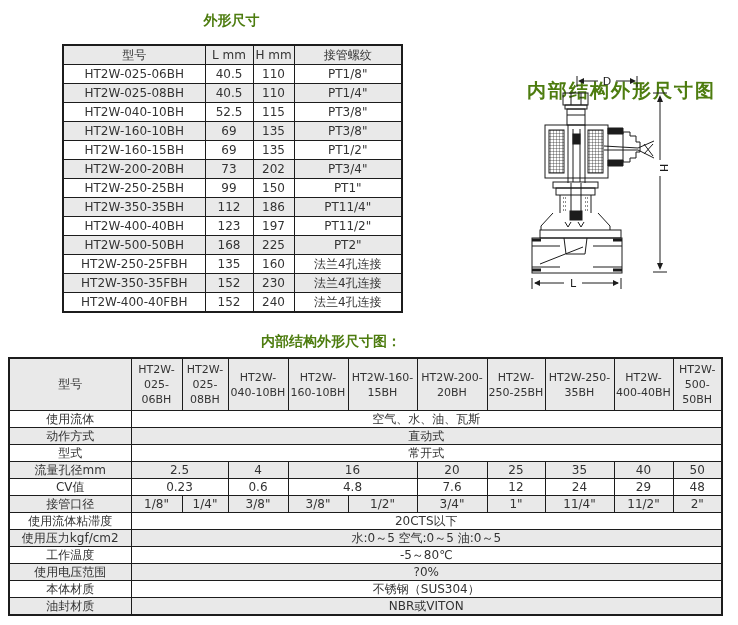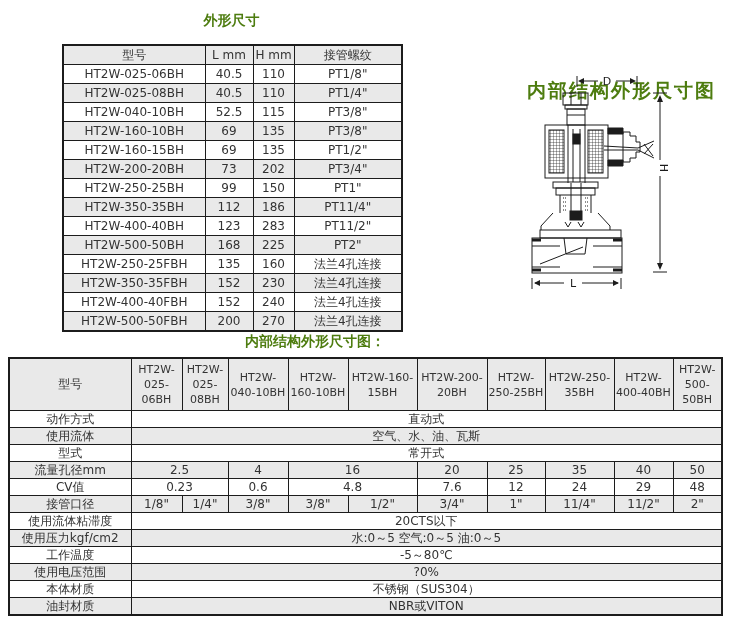--- a/index.html
+++ b/index.html
@@ -4,21 +4,21 @@
 <style>
   html,body{margin:0;padding:0;}
   body{
     width:738px;height:625px;position:relative;background:#ffffff;
     font-family:"DejaVu Sans","Liberation Sans",sans-serif;
     color:#333;overflow:hidden;
   }
   .title{font-weight:bold;color:#4d7c0f;font-size:14px;position:absolute;}
   .t1-title{top:12px;left:62px;width:339px;text-align:center;}
   .diag-title{left:527px;top:35px;font-size:19px;letter-spacing:2px;white-space:nowrap;margin-top:43px;}
-  .t2-title{top:333px;left:0;width:630px;text-align:center;}
+  .t2-title{top:333px;left:16px;width:630px;text-align:center;}
 
   table{border-collapse:collapse;table-layout:fixed;background:#fff;}
   td,th{border:1px solid #1c1c1c;font-size:12px;font-weight:normal;
         text-align:center;padding:0;overflow:hidden;}
 
   .t1{position:absolute;left:62px;top:44px;width:339px;border:2px solid #1c1c1c;}
   .t1 td,.t1 th{height:18px;line-height:18px;white-space:nowrap;}
   .t1 thead tr{background:#e9e9e9;}
   .t1 tbody tr:nth-child(even){background:#e9e9e9;}
 
@@ -97,21 +97,21 @@
       </tr>
     <tr>
         <td>HT2W-350-35BH</td>
         <td>112</td>
         <td>186</td>
         <td>PT11/4"</td>
       </tr>
     <tr>
         <td>HT2W-400-40BH</td>
         <td>123</td>
-        <td>283</td>
+        <td>197</td>
         <td>PT11/2"</td>
       </tr>
     <tr>
         <td>HT2W-500-50BH</td>
         <td>168</td>
         <td>225</td>
         <td>PT2"</td>
       </tr>
     <tr>
         <td>HT2W-250-25FBH</td>
@@ -122,26 +122,20 @@
     <tr>
         <td>HT2W-350-35FBH</td>
         <td>152</td>
         <td>230</td>
         <td>法兰4孔连接</td>
       </tr>
     <tr>
         <td>HT2W-400-40FBH</td>
         <td>152</td>
         <td>240</td>
-        <td>法兰4孔连接</td>
-      </tr>
-    <tr>
-        <td>HT2W-500-50FBH</td>
-        <td>200</td>
-        <td>270</td>
         <td>法兰4孔连接</td>
       </tr>
   </tbody>
 </table>
 
 <div class="title diag-title">内部结构外形尺寸图</div>
 
 <svg class="diagram" width="206" height="250" viewBox="0 0 206 250">
   <defs>
     <pattern id="coilhatch" width="3" height="3" patternUnits="userSpaceOnUse">
@@ -245,26 +239,26 @@
       <td>HT2W-160-15BH</td>
       <td>HT2W-200-20BH</td>
       <td>HT2W-250-25BH</td>
       <td>HT2W-250-35BH</td>
       <td>HT2W-400-40BH</td>
       <td>HT2W-500-50BH</td>
     </tr>
   </thead>
   <tbody>
     <tr>
+      <td>使用流体</td>
+      <td colspan="10">空气、水、油、瓦斯</td>
+    </tr>
+    <tr>
       <td>动作方式</td>
       <td colspan="10">直动式</td>
-    </tr>
-    <tr>
-      <td>使用流体</td>
-      <td colspan="10">空气、水、油、瓦斯</td>
     </tr>
     <tr>
       <td>型式</td>
       <td colspan="10">常开式</td>
     </tr>
     <tr>
       <td>流量孔径mm</td>
       <td colspan="2">2.5</td>
       <td>4</td>
       <td colspan="2">16</td>

